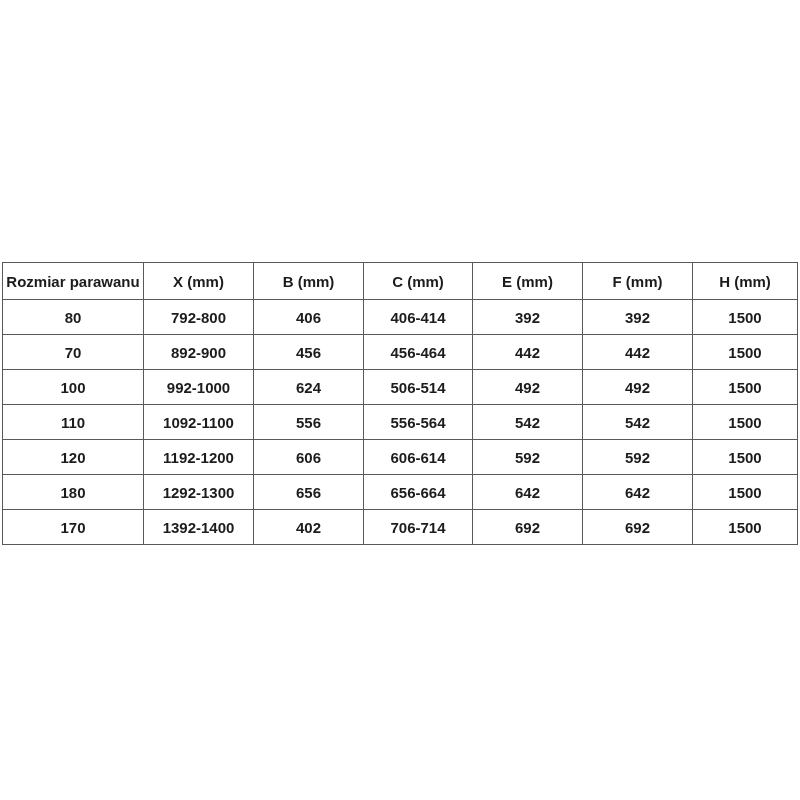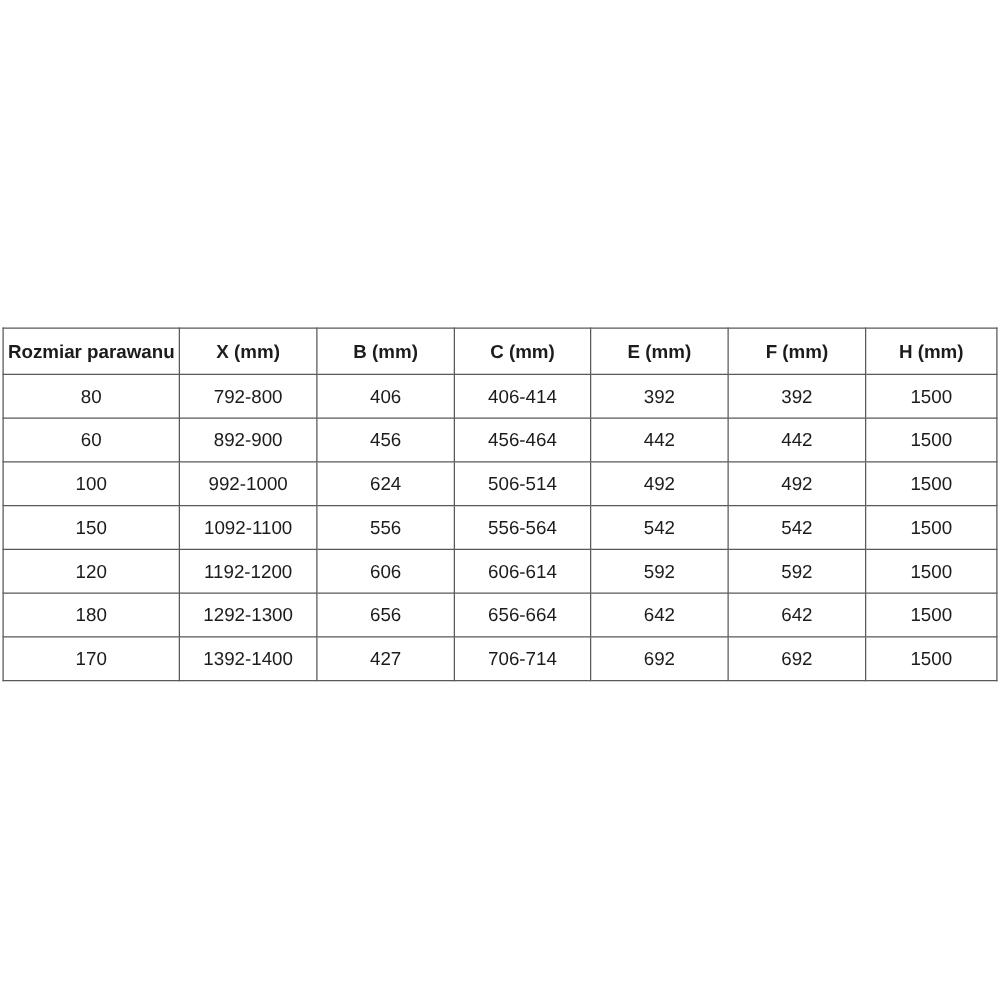--- a/index.html
+++ b/index.html
@@ -35,21 +35,21 @@
     font-size: 15px;
     padding: 0;
     overflow: hidden;
     white-space: nowrap;
   }
   table.dim-table th {
     font-weight: bold;
     height: 36px;
   }
   table.dim-table td {
-    font-weight: normal;
+    font-weight: bold;
     height: 34px;
   }
 </style>
 </head>
 <body>
 
 <div class="canvas">
   <table class="dim-table">
     <colgroup>
       <col style="width:141px">
@@ -75,39 +75,39 @@
       <tr>
         <td>80</td>
         <td>792-800</td>
         <td>406</td>
         <td>406-414</td>
         <td>392</td>
         <td>392</td>
         <td>1500</td>
       </tr>
       <tr>
-        <td>60</td>
+        <td>70</td>
         <td>892-900</td>
         <td>456</td>
         <td>456-464</td>
         <td>442</td>
         <td>442</td>
         <td>1500</td>
       </tr>
       <tr>
         <td>100</td>
         <td>992-1000</td>
         <td>624</td>
         <td>506-514</td>
         <td>492</td>
         <td>492</td>
         <td>1500</td>
       </tr>
       <tr>
-        <td>150</td>
+        <td>110</td>
         <td>1092-1100</td>
         <td>556</td>
         <td>556-564</td>
         <td>542</td>
         <td>542</td>
         <td>1500</td>
       </tr>
       <tr>
         <td>120</td>
         <td>1192-1200</td>
@@ -122,21 +122,21 @@
         <td>1292-1300</td>
         <td>656</td>
         <td>656-664</td>
         <td>642</td>
         <td>642</td>
         <td>1500</td>
       </tr>
       <tr>
         <td>170</td>
         <td>1392-1400</td>
-        <td>427</td>
+        <td>402</td>
         <td>706-714</td>
         <td>692</td>
         <td>692</td>
         <td>1500</td>
       </tr>
     </tbody>
   </table>
 </div>
 
 </body></html>

